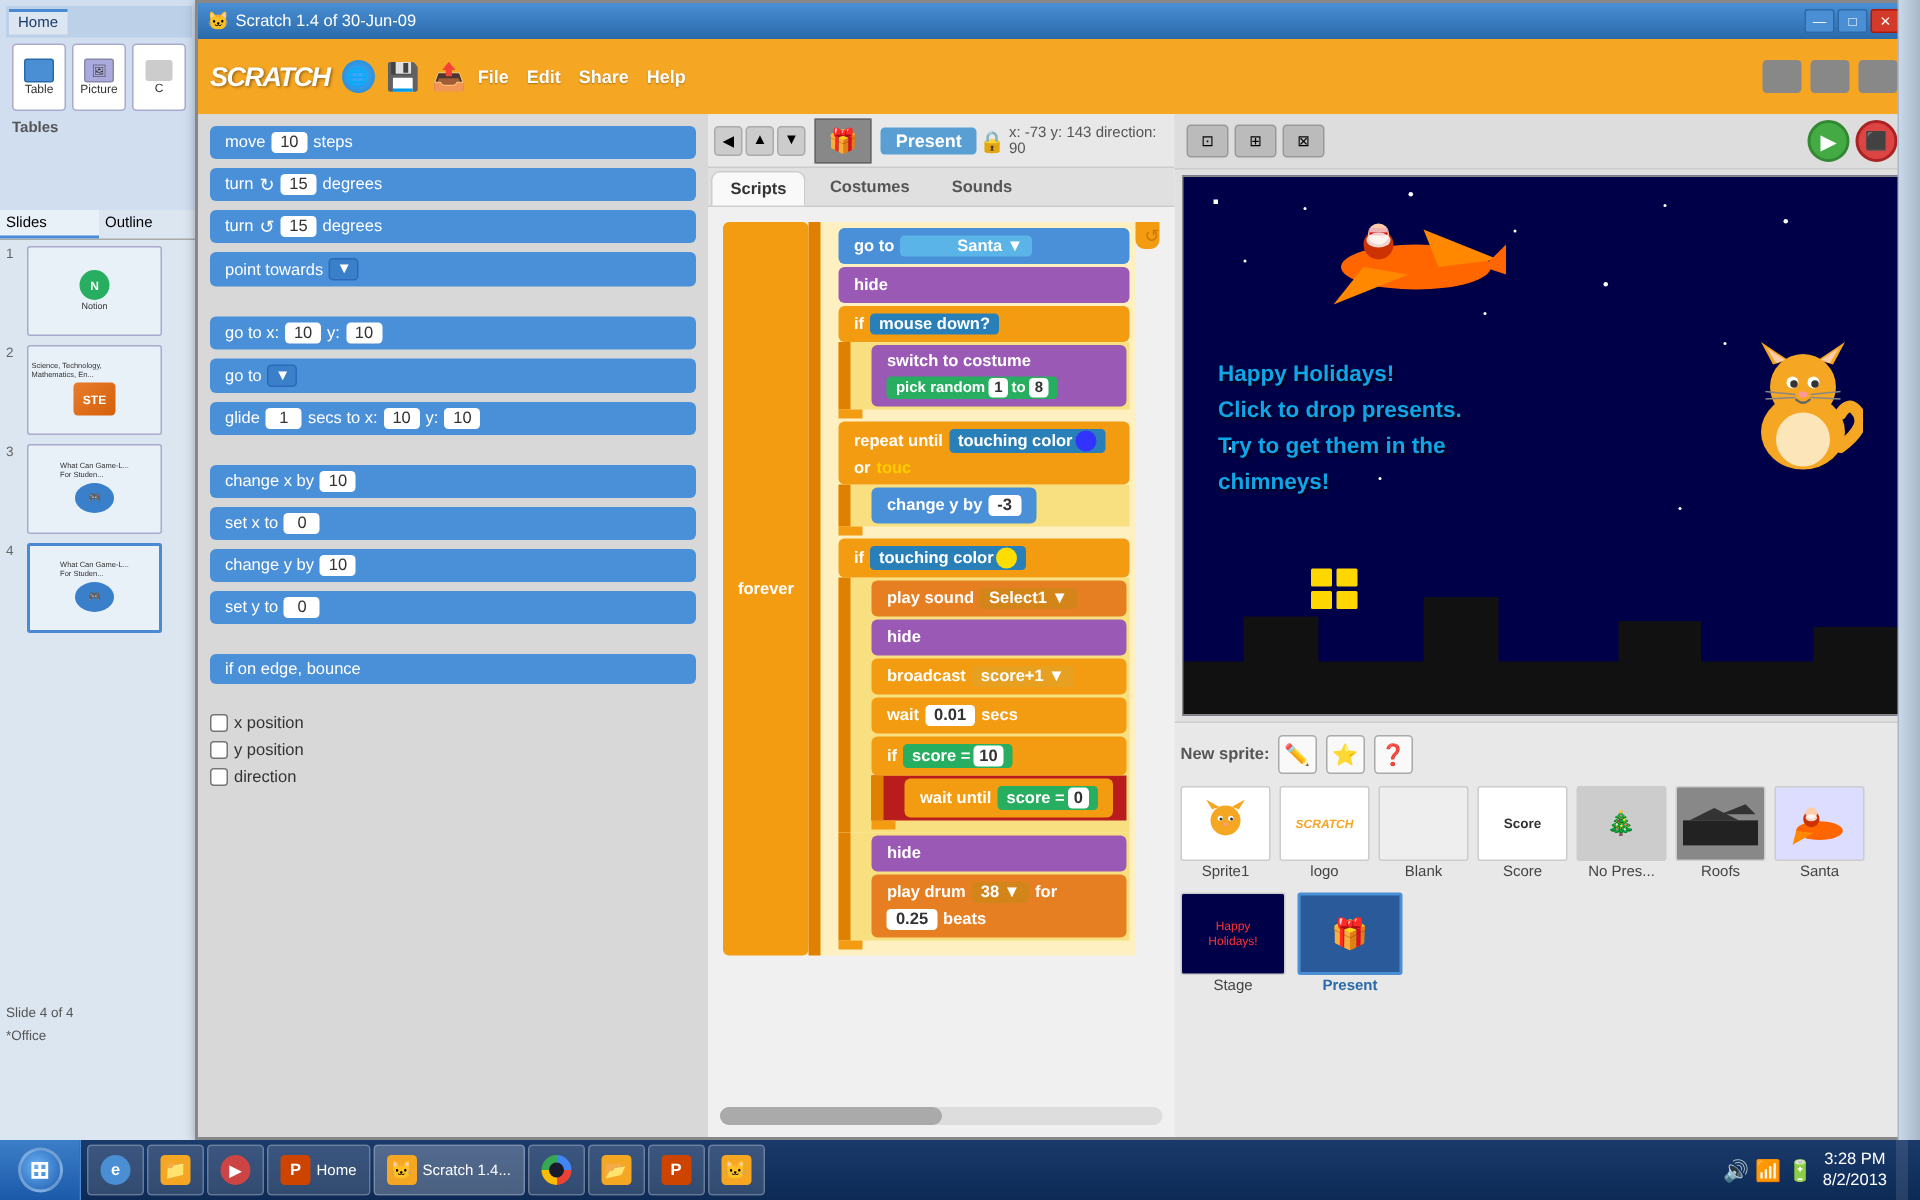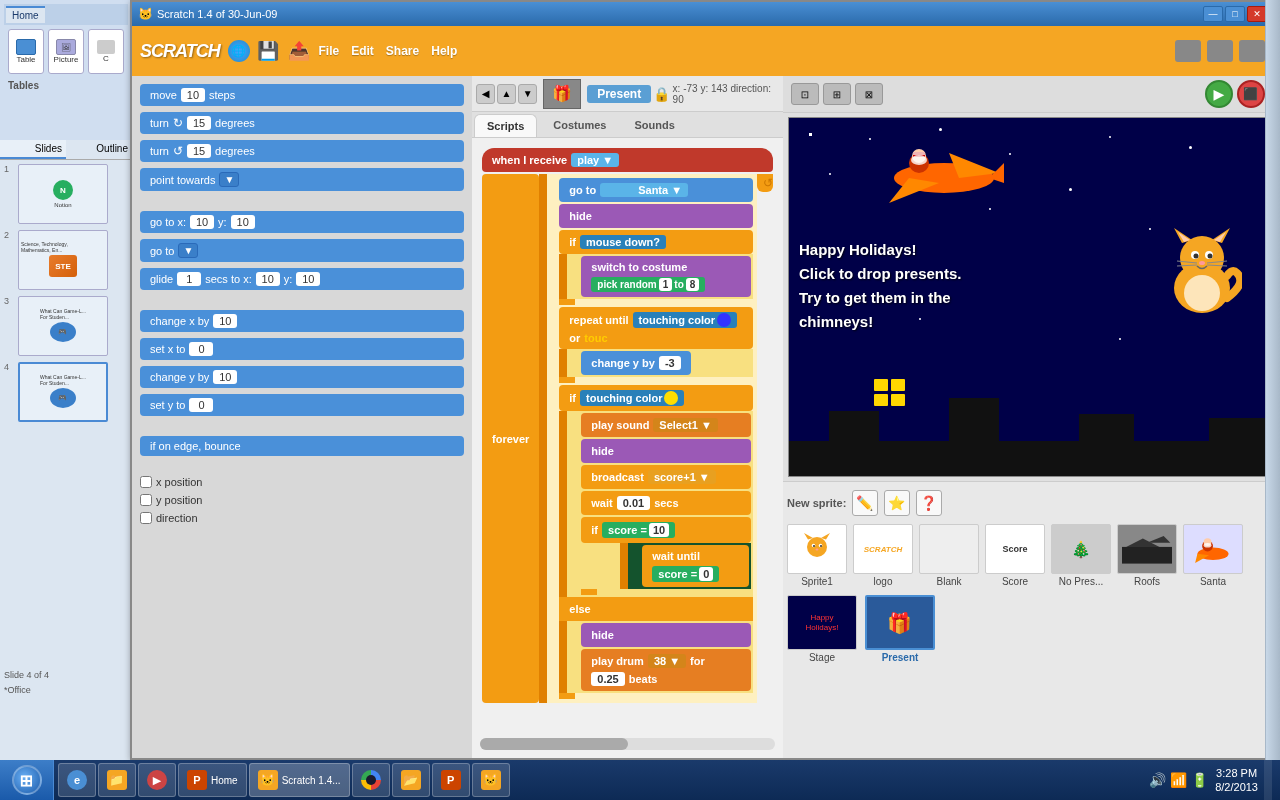--- a/index.html
+++ b/index.html
@@ -18,21 +18,21 @@
     .desktop { position: absolute; top: 0; left: 0; width: 1280px; height: 760px; }
 
     
     .ppt-window { position: absolute; top: 0; left: 0; width: 133px; height: 760px; background: #dce6f1; border-right: 1px solid #aaa; overflow: hidden; }
     .ppt-ribbon { background: #d0def0; height: 140px; padding: 4px; }
     .ppt-tab-bar { display: flex; gap: 2px; background: #bcd0e8; padding: 2px; }
     .ppt-tab { padding: 2px 6px; font-size: 10px; color: #1a3a6b; cursor: pointer; }
     .ppt-tab.active { background: #dce6f1; border-top: 2px solid #4a8ad4; }
     .ppt-btn { width: 40px; height: 45px; background: white; border: 1px solid #aac; border-radius: 3px; display: flex; flex-direction: column; align-items: center; justify-content: center; font-size: 9px; color: #333; cursor: pointer; }
     .ppt-outline-tabs { display: flex; border-bottom: 1px solid #aaa; }
-    .ppt-outline-tab { flex: 1; padding: 3px 4px; font-size: 10px; text-align: right; cursor: pointer; border-bottom: 2px solid transparent; }
+    .ppt-outline-tab { flex: 1; padding: 3px 4px; font-size: 10px; text-align: left; cursor: pointer; border-bottom: 2px solid transparent; }
     .ppt-outline-tab.active { border-bottom: 2px solid #4a8ad4; background: #e8f0f8; }
     .ppt-slides { padding: 4px; display: flex; flex-direction: column; gap: 6px; }
     .ppt-slide-item { display: flex; gap: 4px; align-items: flex-start; }
     .ppt-slide-num { font-size: 9px; color: #666; min-width: 10px; }
     .ppt-slide-thumb { width: 90px; height: 60px; background: #e8f0f8; border: 1px solid #aac; border-radius: 2px; overflow: hidden; display: flex; align-items: center; justify-content: center; }
     .ppt-slide-thumb.active { border: 2px solid #4a8ad4; }
 
     
     .scratch-window { position: absolute; top: 0; left: 130px; width: 1145px; height: 760px; background: #f0f0f0; border: 2px solid #888; box-shadow: 2px 2px 8px rgba(0,0,0,0.5); }
     .scratch-titlebar { height: 24px; background: linear-gradient(to bottom, #4a8fd4, #2a6aaa); display: flex; align-items: center; padding: 0 6px; gap: 4px; }
@@ -322,23 +322,20 @@
 
         <div class="script-tabs">
           <div class="script-tab active">Scripts</div>
           <div class="script-tab">Costumes</div>
           <div class="script-tab">Sounds</div>
         </div>
 
         <div class="script-canvas">
           <div class="scratch-script">
 
-            <div class="s-block hat events" style="background:#c0392b;">
-              when I receive <span class="s-field blue-light">play ▼</span>
-            </div>
 
             <div style="display:flex;flex-direction:row;">
               <div class="s-block control">forever</div>
               <div style="padding-left:16px;display:flex;flex-direction:column;gap:2px;border-left:8px solid #e08000;background:#fef0c0;padding:4px 4px 4px 12px;">
 
                 <div class="s-block motion" style="background:#4a90d9;">
                   go to <span class="s-field white" style="background:#5ab4e8;color:white;padding-left:38px;">Santa ▼</span>
                 </div>
 
                 <div class="s-block looks" style="background:#9b59b6;">hide</div>
@@ -387,31 +384,30 @@
                     </div>
 
                     <div class="s-block control">
                       wait <span class="s-field white" style="background:white;color:#333;">0.01</span> secs
                     </div>
 
                     <div style="display:flex;flex-direction:column;">
                       <div class="s-block control">
                         if <span class="s-field" style="background:#27ae60;">score = <span style="background:white;color:#333;padding:1px 4px;border-radius:3px;">10</span></span>
                       </div>
-                      <div style="padding-left:14px;background:#14532d;border-left:8px solid #e08000;padding:2px 2px 2px 14px;margin-left:39px;">
+                      <div style="padding-left:14px;background:#b91c1c;border-left:8px solid #e08000;padding:2px 2px 2px 14px;">
                         
                         <div class="s-block control">
                           wait until <span class="s-field" style="background:#27ae60;">score = <span style="background:white;color:#333;padding:1px 4px;border-radius:3px;">0</span></span>
                         </div>
                       </div>
                       <div style="height:6px;background:#f39c12;width:16px;"></div>
                     </div>
                   </div>
 
-                  <div class="s-block control" style="border-radius:0;">else</div>
                   <div style="padding-left:14px;background:#f8e080;border-left:8px solid #e08000;padding:2px 2px 2px 14px;display:flex;flex-direction:column;gap:2px;">
 
                     <div class="s-block looks" style="background:#9b59b6;">hide</div>
 
                     <div class="s-block sound">
                       play drum <span class="s-field white" style="background:#d4851a;color:white;">38 ▼</span> for <span class="s-field white" style="background:white;color:#333;">0.25</span> beats
                     </div>
                   </div>
                   <div style="height:6px;background:#f39c12;width:16px;"></div>
                 </div>
@@ -473,21 +469,21 @@
 
               <circle cx="40" cy="25" r="10" fill="#cc3300"></circle>
               <circle cx="40" cy="18" r="7" fill="#ffccaa"></circle>
               <rect x="34" y="14" width="12" height="5" fill="#cc0000"></rect>
               <rect x="34" y="14" width="12" height="3" fill="white" opacity="0.7"></rect>
 
               <ellipse cx="40" cy="22" rx="8" ry="5" fill="white" opacity="0.8"></ellipse>
             </svg>
           </div>
 
-          <div style="position:absolute;top:120px;left:10px;color:#ffffff;font-size:15px;font-weight:bold;font-family:Arial;line-height:1.6;text-shadow:1px 1px 2px rgba(0,0,0,0.8);">
+          <div style="position:absolute;top:120px;left:23px;color:#0ea5e9;font-size:15px;font-weight:bold;font-family:Arial;line-height:1.6;text-shadow:1px 1px 2px rgba(0,0,0,0.8);">
             <div>Happy Holidays!</div>
             <div>Click to drop presents.</div>
             <div>Try to get them in the</div>
             <div>chimneys!</div>
           </div>
 
           <div style="position:absolute;right:25px;top:110px;">
             <svg width="80" height="90" viewBox="0 0 80 90">
 
               <ellipse cx="40" cy="60" rx="28" ry="25" fill="#f5a623"></ellipse>

